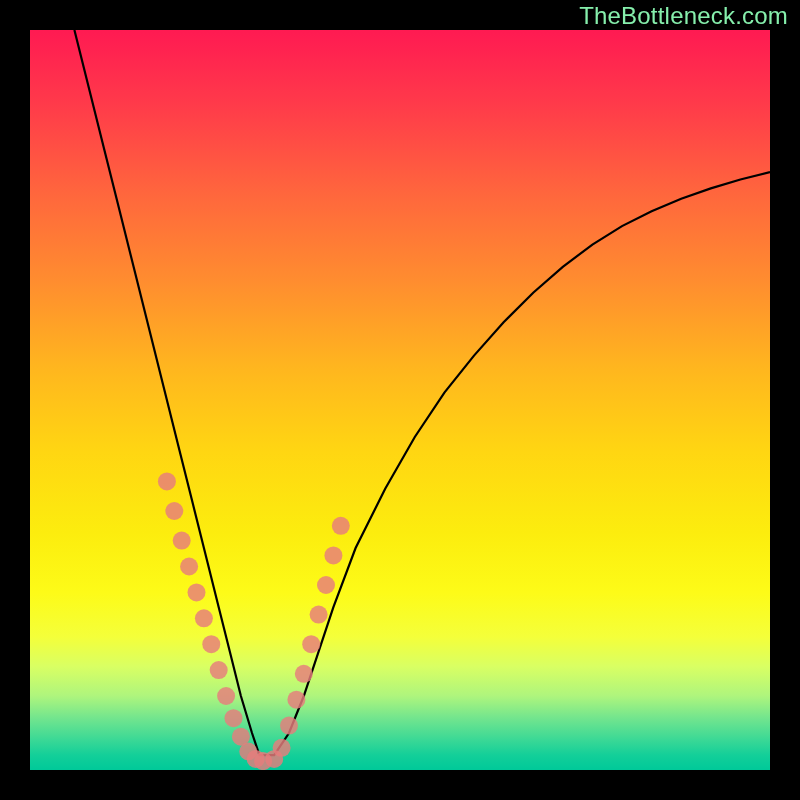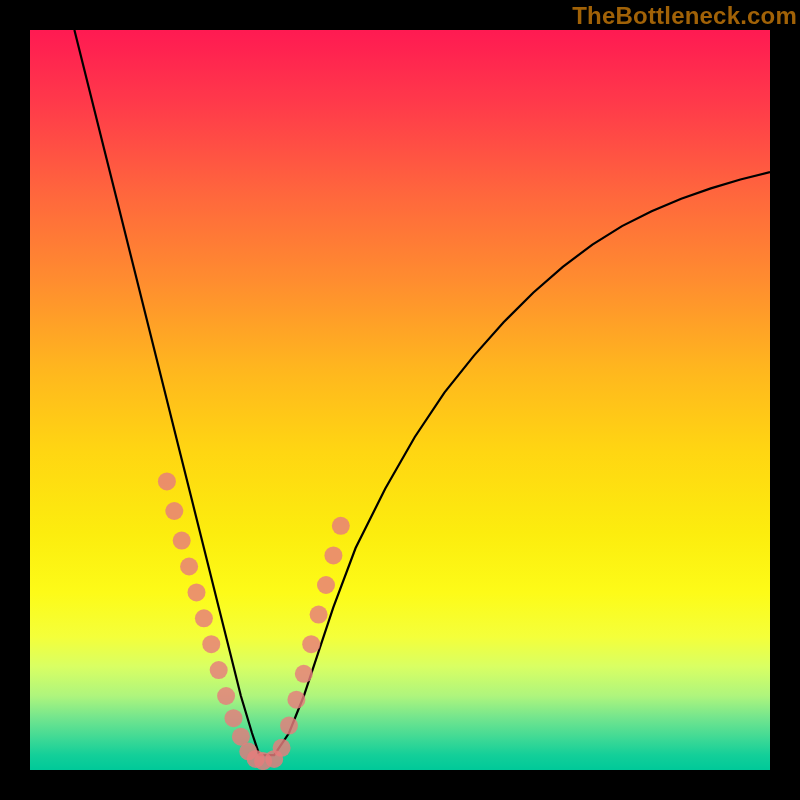--- a/index.html
+++ b/index.html
@@ -40,24 +40,24 @@
       #aef57d 90%,
       #72e58e 93%,
       #39d896 96%,
       #13cf99 98%,
       #00c999 100%
     );
   }
   .watermark {
     position: absolute;
     top: 2px;
-    right: 3px;
+    right: 12px;
     font-size: 24px;
-    color: #a16207;
-    font-weight: 700;
+    color: #86efac;
+    font-weight: 400;
     letter-spacing: 0.2px;
     user-select: none;
   }
   svg.curve {
     position: absolute;
     left: 0;
     top: 0;
     width: 740px;
     height: 740px;
   }

